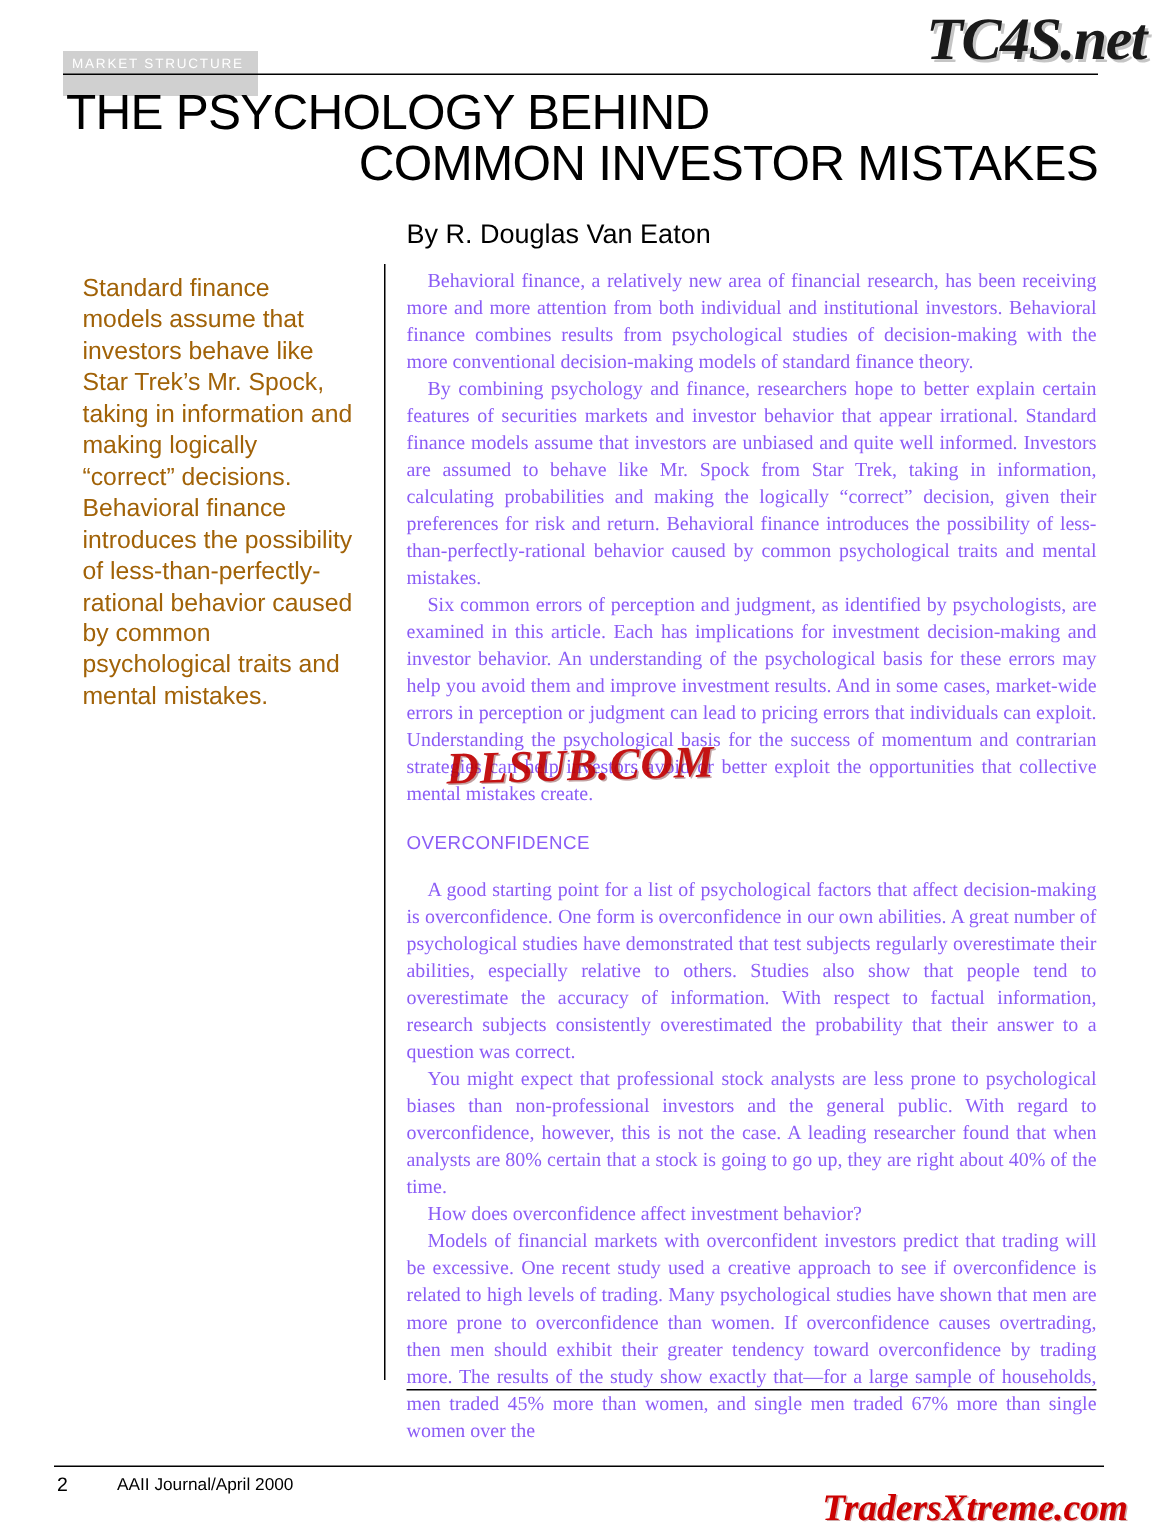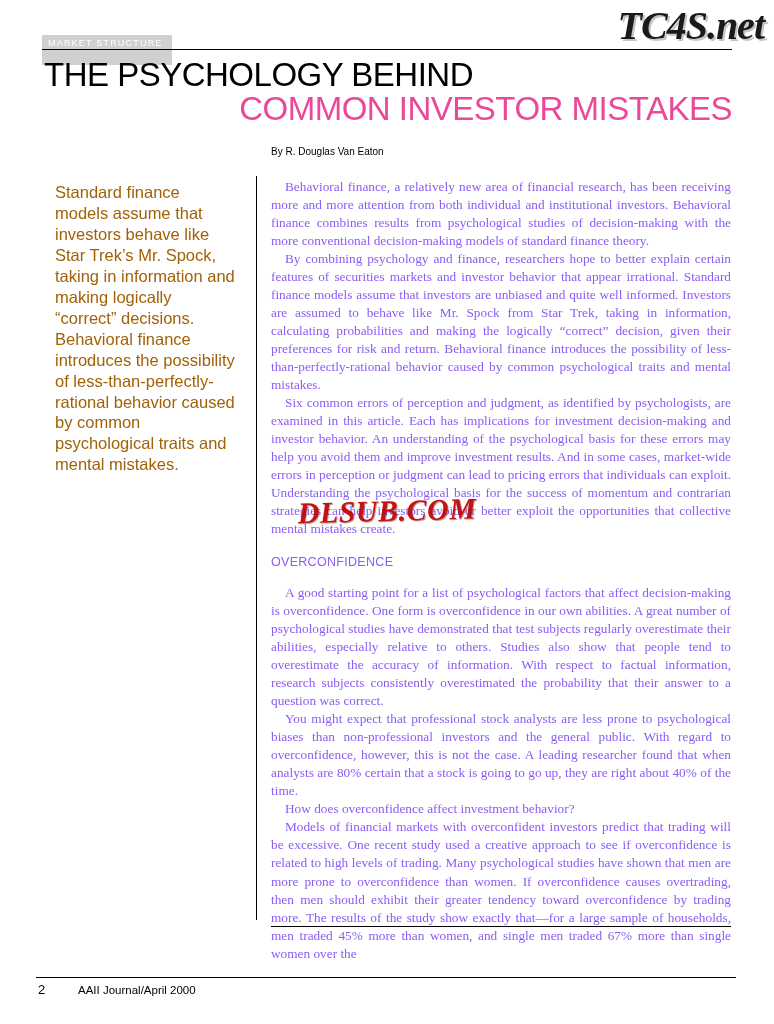--- a/index.html
+++ b/index.html
@@ -70,39 +70,39 @@
     color: #000000;
     white-space: nowrap;
   }
   .headline2 {
     position: absolute;
     right: 42px;
     top: 90px;
     font-family: "Liberation Sans", sans-serif;
     font-size: 33px;
     letter-spacing: -0.5px;
-    color: #ec4899;
+    color: #000000;
     white-space: nowrap;
   }
 
   
   .vrule {
     position: absolute;
     left: 256px;
     top: 176px;
     width: 1px;
     height: 744px;
     background: #000;
   }
   .byline {
     position: absolute;
     left: 271px;
     top: 146px;
     font-family: "Liberation Sans", sans-serif;
-    font-size: 10px;
+    font-size: 18px;
     color: #000;
   }
 
   
   .deck {
     position: absolute;
     left: 55px;
     top: 182px;
     width: 180px;
     font-family: "Liberation Sans", sans-serif;
@@ -247,14 +247,15 @@
   </div>
 
   <div class="watermark-center">DLSUB.COM</div>
 
   <div class="footnote-rule"></div>
 
   <div class="footer-rule"></div>
   <div class="page-number">2</div>
   <div class="footer-text">AAII Journal/April 2000</div>
 
+  <div class="brand-bottom">TradersXtreme.com</div>
 
 </div>
 
 </body></html>

